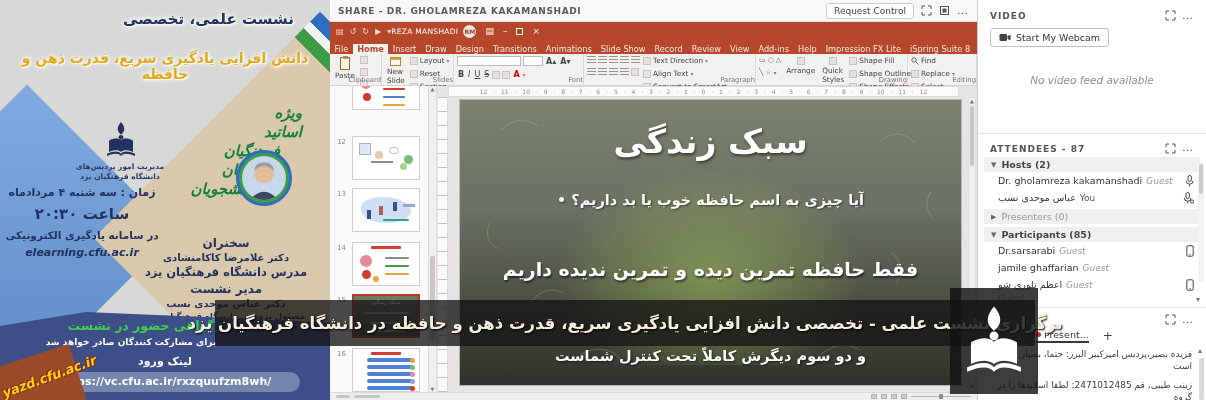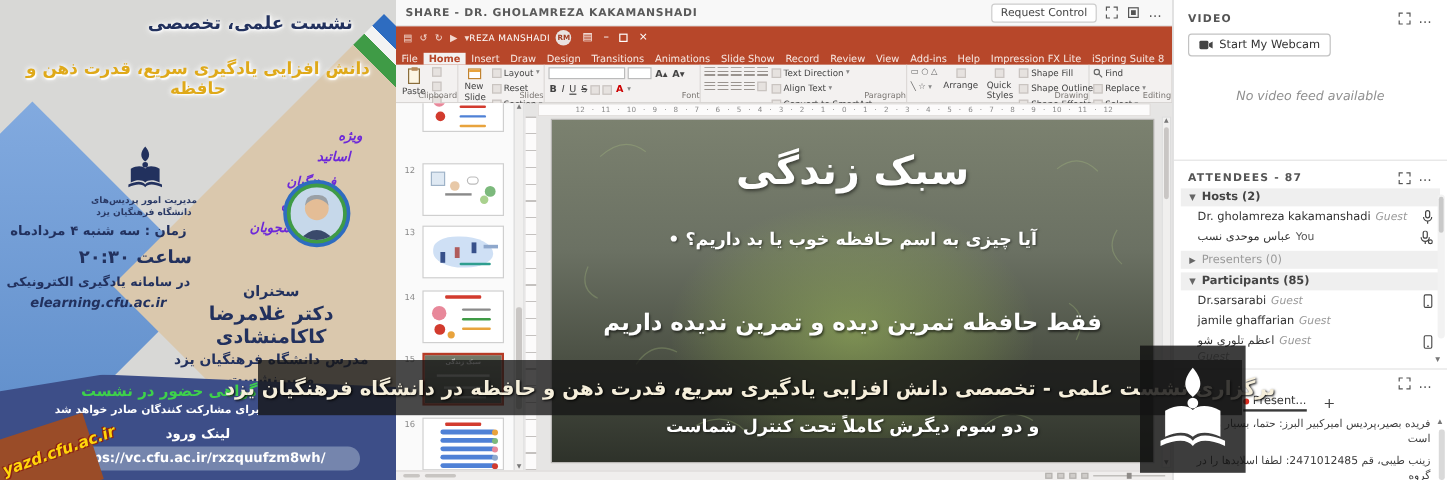--- a/index.html
+++ b/index.html
@@ -13,38 +13,38 @@
   .d-blue { position:absolute; left:-78px; top:128px; width:210px; height:210px; transform:rotate(45deg);
     background:linear-gradient(135deg,#82aadf,#5d8cc9); }
   .d-tan { position:absolute; right:-150px; top:78px; width:320px; height:320px; transform:rotate(45deg);
     background:linear-gradient(#2e6cc0 0 14px,#f3f3f3 14px 23px,#3f9b46 23px 36px,#dac8ad 36px); }
   .p-t1 { position:absolute; top:10px; right:36px; font-size:15px; font-weight:bold; color:#22315e; direction:rtl;
     text-shadow:0 0 4px #fff,0 0 7px #fff,1px 1px 2px #fff; }
   .p-t2 { position:absolute; top:50px; left:4px; right:4px; text-align:center; font-size:14px; font-weight:bold; color:#dfa919; direction:rtl;
     text-shadow:0 0 4px #fff,0 0 6px #fff,1px 1px 1px #fff; }
   .p-logo { position:absolute; left:104px; top:120px; width:34px; height:40px; color:#22315e; }
   .p-org { position:absolute; left:60px; top:162px; width:120px; text-align:center; font-size:7.5px; font-weight:bold; color:#2a3a66; direction:rtl; line-height:10px; }
-  .aud { position:absolute; top:104px; right:0; direction:rtl; color:#6d28d9; font-weight:bold; font-style:italic; font-size:11px; line-height:19px; text-align:right; }
+  .aud { position:absolute; top:104px; right:0; direction:rtl; color:#15803d; font-weight:bold; font-style:italic; font-size:15px; line-height:19px; text-align:right; }
   .aud span { display:block; }
   .aud span:nth-child(1){ margin-right:28px; }
-  .aud span:nth-child(2){ margin-right:38px;font-family:Liberation Mono, monospace; }
+  .aud span:nth-child(2){ margin-right:28px; }
   .aud span:nth-child(3){ margin-right:50px; }
   .aud span:nth-child(4){ margin-right:62px; }
   .aud span:nth-child(5){ margin-right:74px; }
   .avatar { position:absolute; right:38px; top:150px; width:56px; height:56px; border-radius:50%;
     border:3px solid #2e6cc0; background:#3f9b46; padding:3px; }
   .avatar svg { width:100%; height:100%; border-radius:50%; }
   .p-time { position:absolute; left:4px; top:186px; width:156px; direction:rtl; text-align:center; color:#22315e; }
   .p-time .tl1 { font-size:11px; font-weight:bold; }
-  .p-time .tl2 { font-size:15px; font-weight:bold; margin-top:6px;text-align:right; }
+  .p-time .tl2 { font-size:15px; font-weight:bold; margin-top:6px; }
   .p-time .tl3 { font-size:10.5px; font-weight:bold; margin-top:6px;text-align:center; }
   .p-time .tl4 { font-size:11px; font-weight:bold; font-style:italic; direction:ltr; margin-top:5px; }
   .p-speakers { position:absolute; right:4px; top:236px; width:200px; direction:rtl; text-align:center; color:#22315e; }
   .p-speakers .h { font-size:12px; font-weight:bold; }
-  .p-speakers .n1 { font-size:16px; font-weight:bold; margin-top:2px; }
+  .p-speakers .n1 { font-size:10px; font-weight:bold; margin-top:2px; }
   .p-speakers .r1 { font-size:11.5px; font-weight:bold; margin-top:2px; }
   .p-speakers .h2 { font-size:12px; font-weight:bold; margin-top:3px; }
   .p-speakers .n2 { font-size:10px; font-weight:bold; margin-top:2px; }
   .p-speakers .r2 { font-size:8.5px; font-weight:bold; margin-top:2px; }
   .p-band { position:absolute; left:0; bottom:0; width:100%; height:88px; background:#3d4e88;
     clip-path:polygon(0 16%,26% 0,100% 12%,100% 100%,0 100%); }
   .cert1 { position:absolute; top:318px; left:36px; width:210px; text-align:center; font-size:12.5px; font-weight:bold; color:#3ed14b; direction:rtl; }
   .cert2 { position:absolute; top:337px; left:16px; width:230px; text-align:center; font-size:9px; font-weight:bold; color:#fff; direction:rtl; }
   .lbl  { position:absolute; top:355px; left:60px; width:210px; text-align:center; font-size:11px; font-weight:bold; color:#fff; direction:rtl; }
   .lbox { position:absolute; top:372px; left:30px; width:270px; height:20px; line-height:20px; border-radius:10px;

